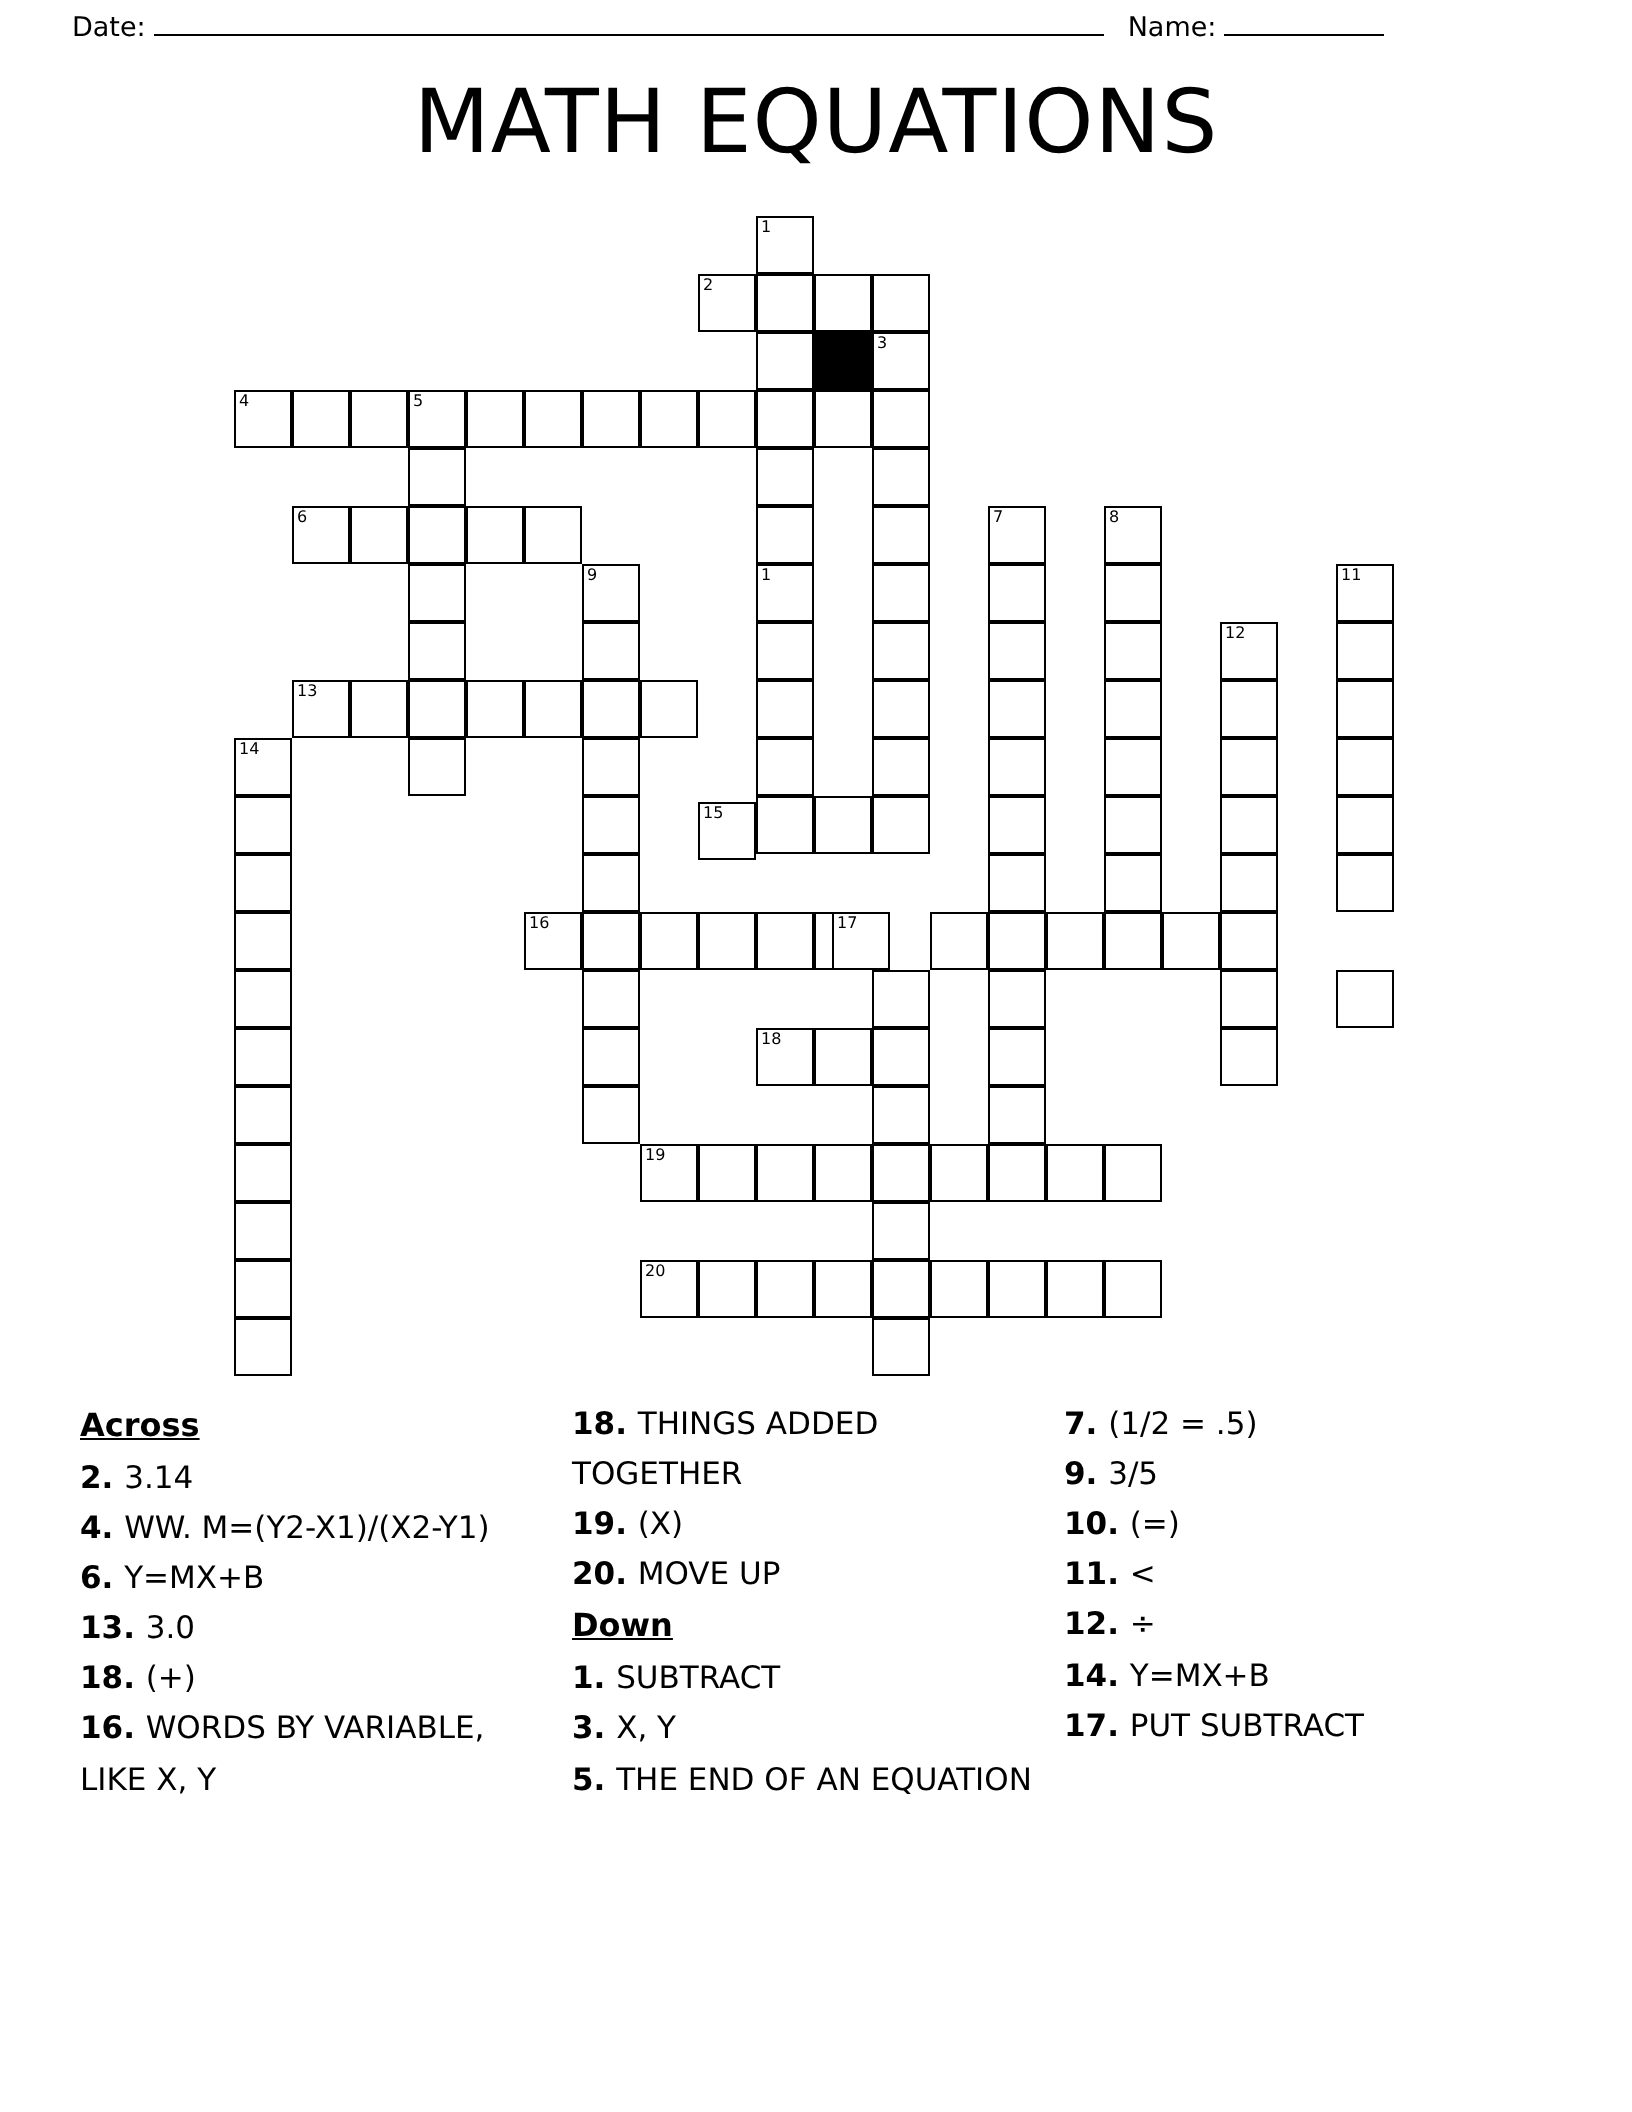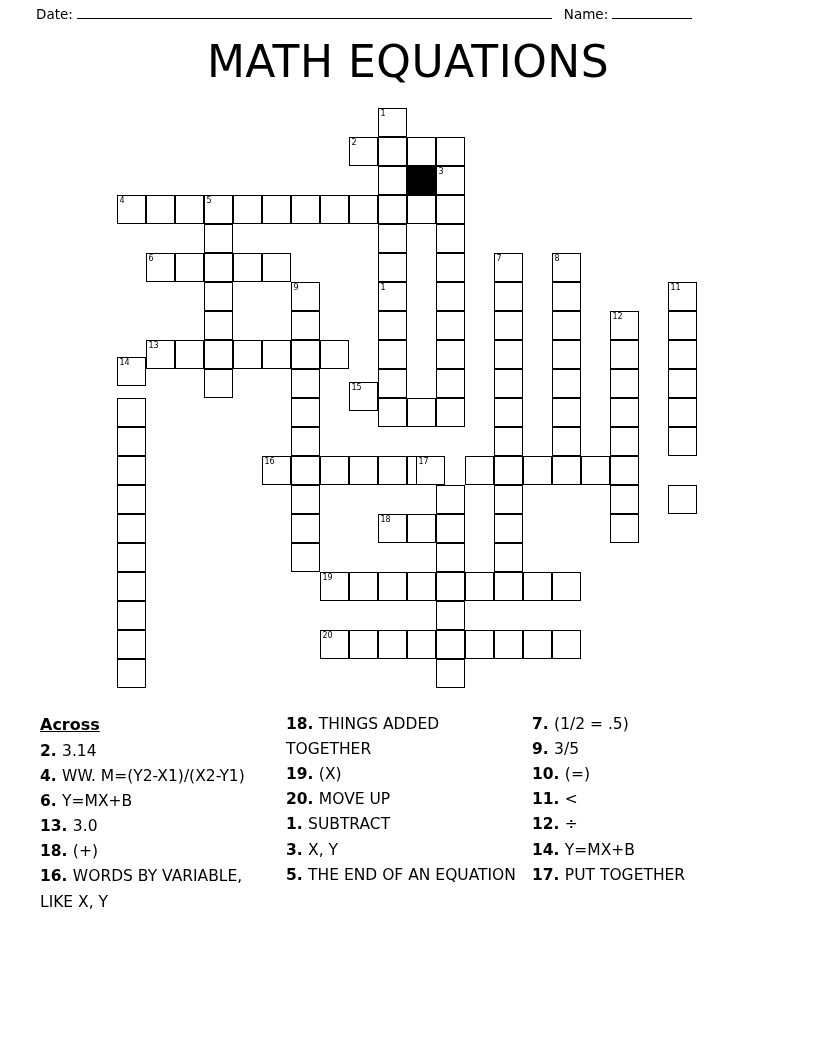--- a/index.html
+++ b/index.html
@@ -92,21 +92,20 @@
     width: 740px;
     height: 280px;
     display: flex;
     gap: 0px;
     font-size: 15.5px;
     line-height: 1.62;
   }
   .clue-col {
     box-sizing: border-box;
     padding-right: 14px;
-    margin-top: 12px;
   }
   .col-1 { width: 246px; }
   .col-2 { width: 246px; }
   .col-3 { width: 248px; }
   .clue-heading {
     font-weight: bold;
     text-decoration: underline;
     font-size: 16px;
     display: block;
     margin-bottom: 1px;
@@ -214,34 +213,34 @@
       <div class="cell" style="left: 233px; top: 235px;"></div>
       <div class="cell" style="left: 262px; top: 235px;"></div>
       <div class="cell" style="left: 291px; top: 235px;"></div>
       <div class="cell" style="left: 320px; top: 235px;"></div>
       <div class="cell" style="left: 378px; top: 235px;"></div>
       <div class="cell" style="left: 436px; top: 235px;"></div>
       <div class="cell" style="left: 494px; top: 235px;"></div>
       <div class="cell" style="left: 552px; top: 235px;"></div>
       <div class="cell" style="left: 610px; top: 235px;"></div>
       <div class="cell" style="left: 668px; top: 235px;"></div>
-      <div class="cell" style="left: 117px; top: 252px;">
+      <div class="cell" style="left: 117px; top: 264px;">
         <span class="num">14</span>
       </div>
       <div class="cell" style="left: 204px; top: 264px;"></div>
       <div class="cell" style="left: 291px; top: 264px;"></div>
       <div class="cell" style="left: 378px; top: 264px;"></div>
       <div class="cell" style="left: 436px; top: 264px;"></div>
       <div class="cell" style="left: 494px; top: 264px;"></div>
       <div class="cell" style="left: 552px; top: 264px;"></div>
       <div class="cell" style="left: 610px; top: 264px;"></div>
       <div class="cell" style="left: 668px; top: 264px;"></div>
       <div class="cell" style="left: 117px; top: 293px;"></div>
       <div class="cell" style="left: 291px; top: 293px;"></div>
-      <div class="cell" style="left: 349px; top: 277px;">
+      <div class="cell" style="left: 349px; top: 296px;">
         <span class="num">15</span>
       </div>
       <div class="cell" style="left: 378px; top: 293px;"></div>
       <div class="cell" style="left: 407px; top: 293px;"></div>
       <div class="cell" style="left: 436px; top: 293px;"></div>
       <div class="cell" style="left: 494px; top: 293px;"></div>
       <div class="cell" style="left: 552px; top: 293px;"></div>
       <div class="cell" style="left: 610px; top: 293px;"></div>
       <div class="cell" style="left: 668px; top: 293px;"></div>
       <div class="cell" style="left: 117px; top: 322px;"></div>
@@ -328,32 +327,33 @@
           <span class="clue"><b>18. </b><span>(+)</span></span>
           <span class="clue"><b>16. </b><span>WORDS BY VARIABLE, LIKE X, Y</span></span>
         </div>
     </div>
     <div class="clue-col col-2">
       <div id="col2-top">
           <span class="clue"><b>18. </b><span>THINGS ADDED TOGETHER</span></span>
           <span class="clue"><b>19. </b><span>(X)</span></span>
           <span class="clue"><b>20. </b><span>MOVE UP</span></span>
         </div>
+      <span class="clue-heading">Down</span>
       <div id="col2-clues">
           <span class="clue"><b>1. </b><span>SUBTRACT</span></span>
           <span class="clue"><b>3. </b><span>X, Y</span></span>
           <span class="clue"><b>5. </b><span>THE END OF AN EQUATION</span></span>
         </div>
     </div>
     <div class="clue-col col-3">
       <div id="col3-clues">
           <span class="clue"><b>7. </b><span>(1/2 = .5)</span></span>
           <span class="clue"><b>9. </b><span>3/5</span></span>
           <span class="clue"><b>10. </b><span>(=)</span></span>
           <span class="clue"><b>11. </b><span>&lt;</span></span>
           <span class="clue"><b>12. </b><span>÷</span></span>
           <span class="clue"><b>14. </b><span>Y=MX+B</span></span>
-          <span class="clue"><b>17. </b><span>PUT TOGETHER</span></span>
+          <span class="clue"><b>17. </b><span>PUT SUBTRACT</span></span>
         </div>
     </div>
   </div>
 
 </div>
 
 </body></html>

